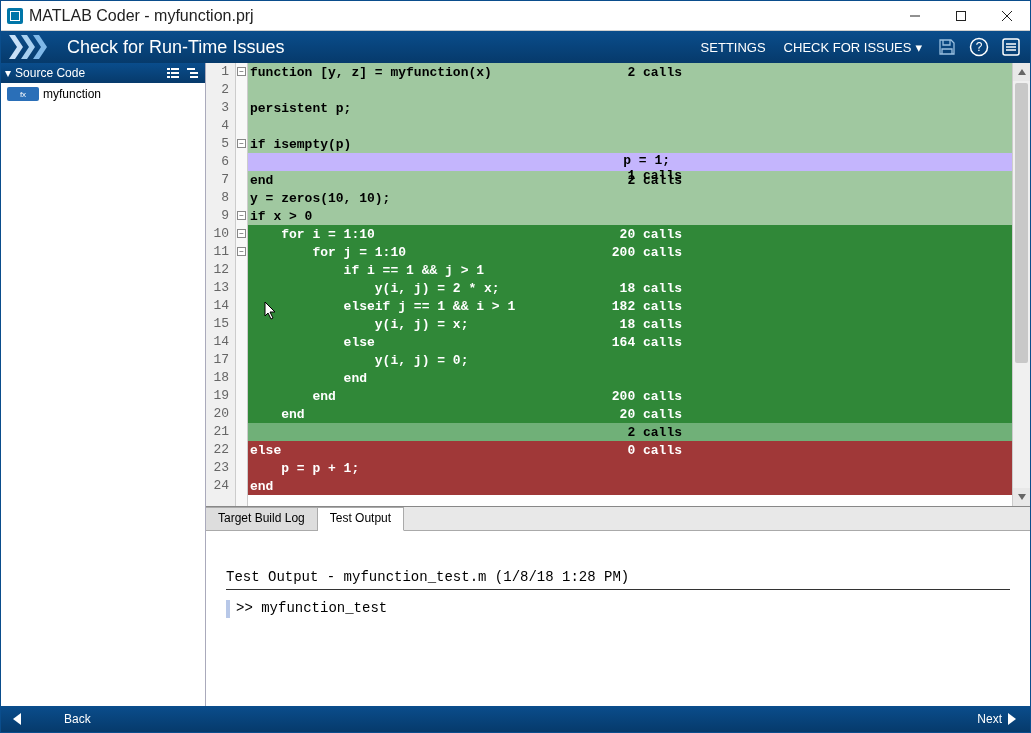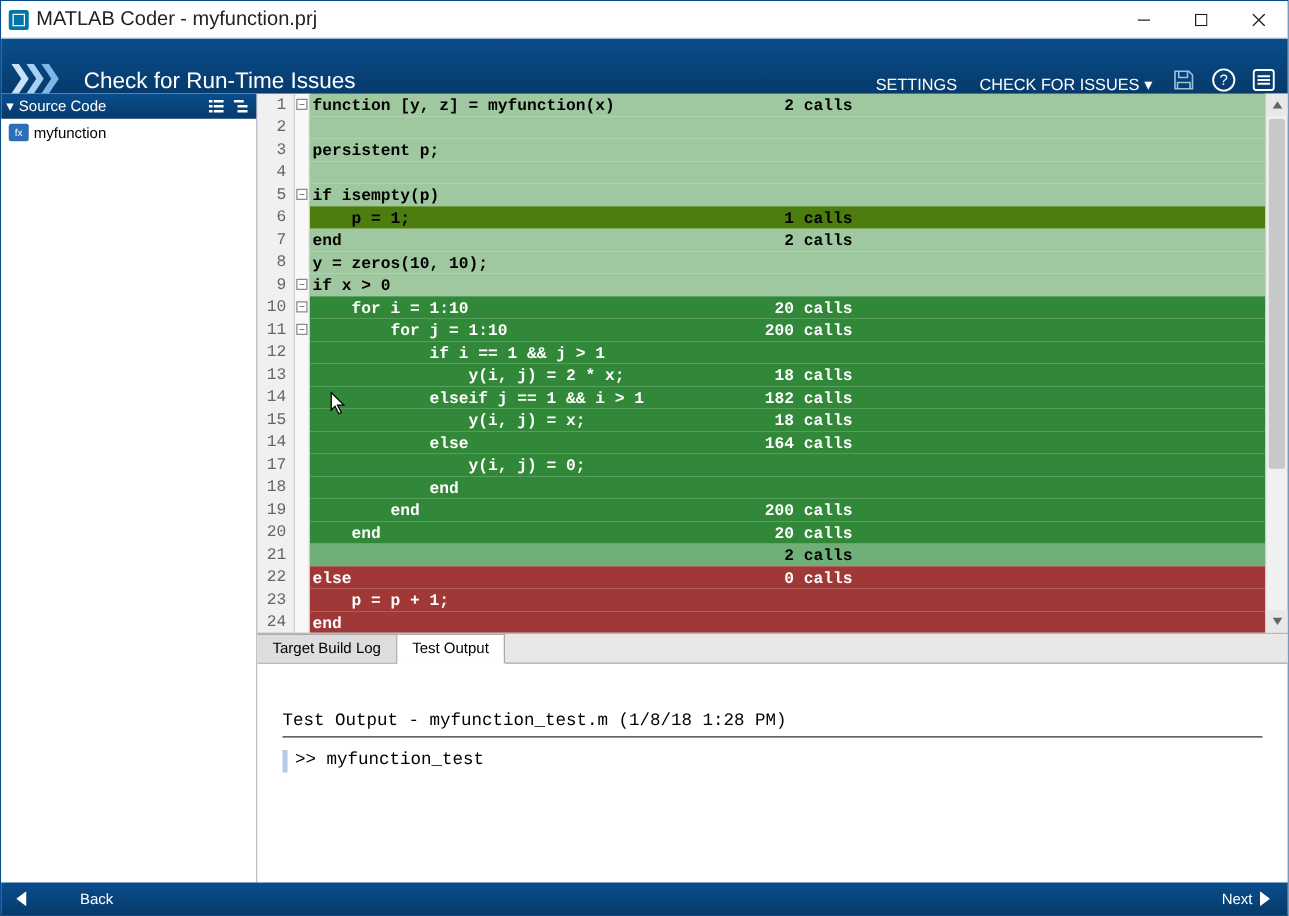--- a/index.html
+++ b/index.html
@@ -5,38 +5,38 @@
 * { margin: 0; padding: 0; box-sizing: border-box; }
 html, body { width: 1031px; height: 733px; font-family: "Segoe UI", Arial, sans-serif; font-size: 12px; overflow: hidden; background: #fff; }
 .window { width: 1031px; height: 733px; display: flex; flex-direction: column; border: 1px solid #0a4d8c; }
 .titlebar { height: 30px; background: #fff; display: flex; align-items: center; padding: 0 0 0 6px; border-bottom: 1px solid #d0d0d0; }
 .titlebar .app-icon { width: 16px; height: 16px; background: #0076a8; margin-right: 6px; border-radius: 2px; position: relative; }
 .titlebar .app-icon::after { content: ""; position: absolute; inset: 3px; border: 1px solid #fff; }
 .titlebar .title { flex: 1; color: #222; font-size: 16px; }
 .win-btns { display: flex; height: 100%; }
 .win-btn { width: 46px; display: flex; align-items: center; justify-content: center; cursor: default; }
 .win-btn svg { stroke: #222; }
-.toolbar { height: 44px; background: linear-gradient(#0a4d8c, #063a6b); display: flex; align-items: flex-end; color: #fff; padding: 0 8px; }
+.toolbar { height: 32px; background: linear-gradient(#0a4d8c, #063a6b); display: flex; align-items: center; color: #fff; padding: 0 8px; }
 .toolbar .chevrons { display: flex; align-items: center; margin-right: 14px; }
 .toolbar .chevrons svg { fill: #7fb8e8; }
 .toolbar .step-title { font-size: 18px; font-weight: 400; flex: 1; }
 .toolbar .tbtn { margin-left: 18px; font-size: 13px; cursor: pointer; display: flex; align-items: center; }
 .toolbar .tbtn .caret { margin-left: 4px; }
 .toolbar .icons { display: flex; align-items: center; margin-left: 14px; gap: 10px; }
 .toolbar .ticon { width: 22px; height: 22px; display: flex; align-items: center; justify-content: center; cursor: pointer; }
 .body { flex: 1; display: flex; min-height: 0; }
 .sidebar { width: 205px; display: flex; flex-direction: column; border-right: 1px solid #aab; background: #fff; }
 .side-header { height: 20px; background: linear-gradient(#0a4d8c, #063a6b); color: #fff; display: flex; align-items: center; padding: 0 4px; font-size: 12px; }
 .side-header .caret { margin-right: 4px; }
 .side-header .label { flex: 1; }
 .side-header .sh-icons { display: flex; gap: 4px; }
 .side-header .sh-icon { width: 16px; height: 16px; display: flex; align-items: center; justify-content: center; cursor: pointer; }
 .side-list { flex: 1; padding: 2px; }
 .side-item { display: flex; align-items: center; padding: 2px 4px; cursor: pointer; }
-.side-item .fx-icon { width: 16px; height: 14px; background: #2a6fb8; color: #fff; font-size: 8px; display: flex; align-items: center; justify-content: center; margin-right: 4px; border-radius: 2px; }
+.side-item .fx-icon { width: 32px; height: 14px; background: #2a6fb8; color: #fff; font-size: 8px; display: flex; align-items: center; justify-content: center; margin-right: 4px; border-radius: 2px; }
 .main { flex: 1; display: flex; flex-direction: column; min-width: 0; }
 .editor { flex: 1; display: flex; min-height: 0; position: relative; }
 .gutter { width: 30px; background: #f0f0f0; border-right: 1px solid #ccc; font-family: "Courier New", monospace; font-size: 13px; color: #666; text-align: right; padding-right: 6px; }
 .fold-gutter { width: 12px; background: #f8f8f8; border-right: 1px solid #ccc; position: relative; }
 .fold-mark { position: absolute; left: 1px; width: 9px; height: 9px; border: 1px solid #888; background: #fff; font-size: 8px; line-height: 7px; text-align: center; cursor: pointer; color: #444; }
 .code { flex: 1; font-family: "Courier New", monospace; font-size: 13px; overflow: hidden; position: relative; }
 .line { height: 18px; display: flex; align-items: center; white-space: pre; }
 .gline { height: 18px; line-height: 18px; }
 .code-text { padding-left: 2px; color: #000; font-weight: bold; }
 .calls { margin-left: auto; padding-right: 330px; font-weight: bold; }
@@ -53,21 +53,21 @@
 .test-header { padding-bottom: 4px; border-bottom: 1px solid #333; margin-bottom: 10px; }
 .test-cmd { display: flex; }
 .test-cmd .bar { width: 4px; height: 18px; background: #b8c8e8; margin-right: 6px; }
 .footer { height: 26px; background: linear-gradient(#0a4d8c, #063a6b); display: flex; align-items: center; color: #fff; padding: 0 12px; }
 .footer .back { display: flex; align-items: center; cursor: pointer; gap: 35px; }
 .footer .next { margin-left: auto; display: flex; align-items: center; cursor: pointer; }
 .footer svg { fill: #fff; }
 .cursor-arrow { position: absolute; left: 28px; top: 238px; pointer-events: none; z-index: 10; }
 
 .cov-lightgreen { background: #a0c8a0; }
-.cov-orange { background: #4d7c0f; }
+.cov-orange { background: #c4b5fd; flex-direction: column; }
 .cov-green { background: #308838; color: #fff; }
 .cov-green .code-text, .cov-green .calls { color: #fff; }
 .cov-red { background: #a03838; }
 .cov-red .code-text, .cov-red .calls { color: #fff; }
 .cov-midgreen { background: #70b078; }
 </style>
 </head>
 <body>
 <div class="window">
 

